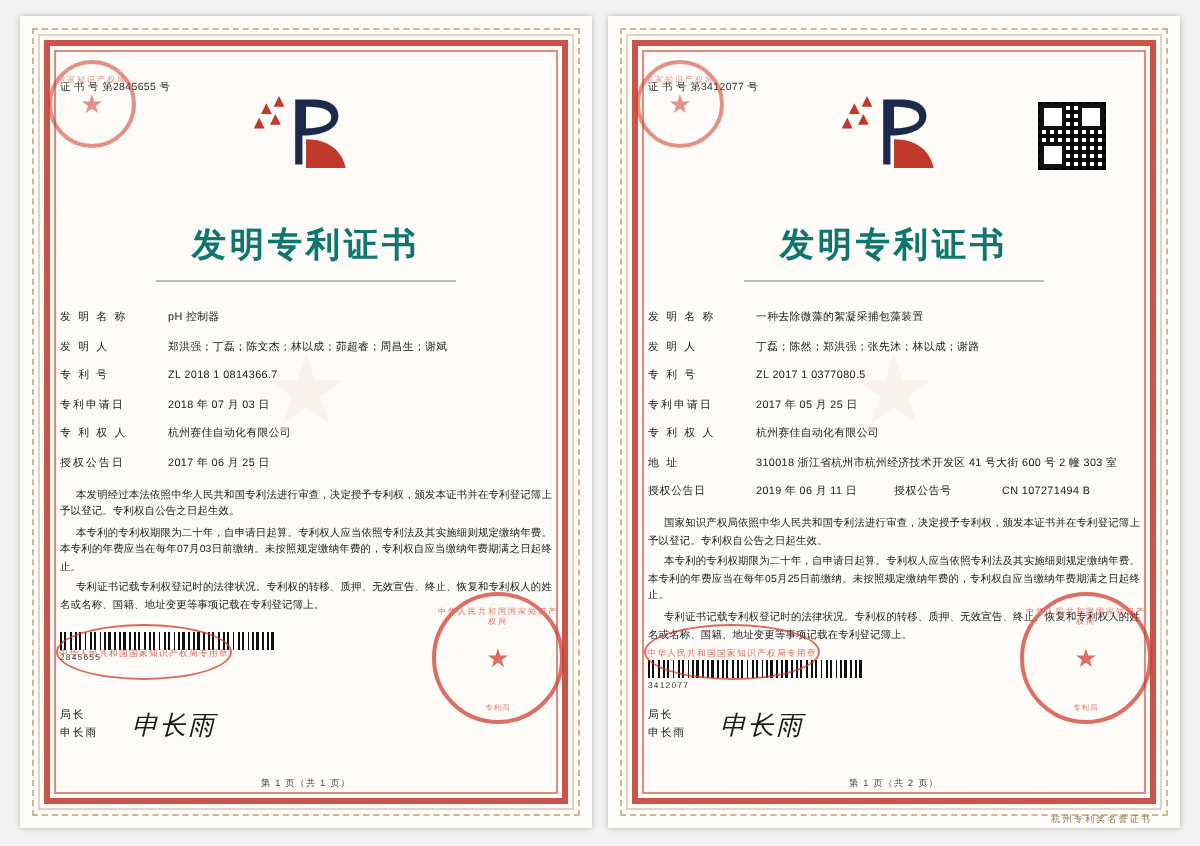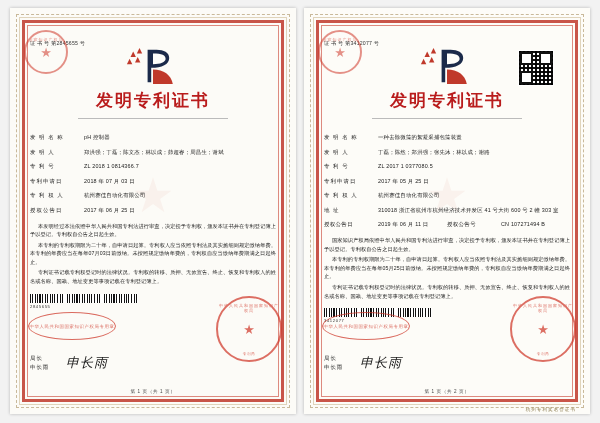--- a/index.html
+++ b/index.html
@@ -63,22 +63,22 @@
   .logo{
     width:54px;height:40px;position:relative;
   }
   .logo svg{display:block;}
   .title{
     text-align:center;
     font-family:"DejaVu Serif", serif;
     font-weight:bold;
     font-size:17px;
     letter-spacing:2px;
-    color:#b91c1c;
-    margin-top:42px;
+    color:#0f766e;
+    margin-top:64px;
   }
   .title-rule{
     width:150px;height:1px;background:#bbb;margin:6px auto 0;
   }
   
   .fields{
     margin-top:14px;
     font-size:5.4px;
     line-height:9px;
     color:#1a1a1a;

